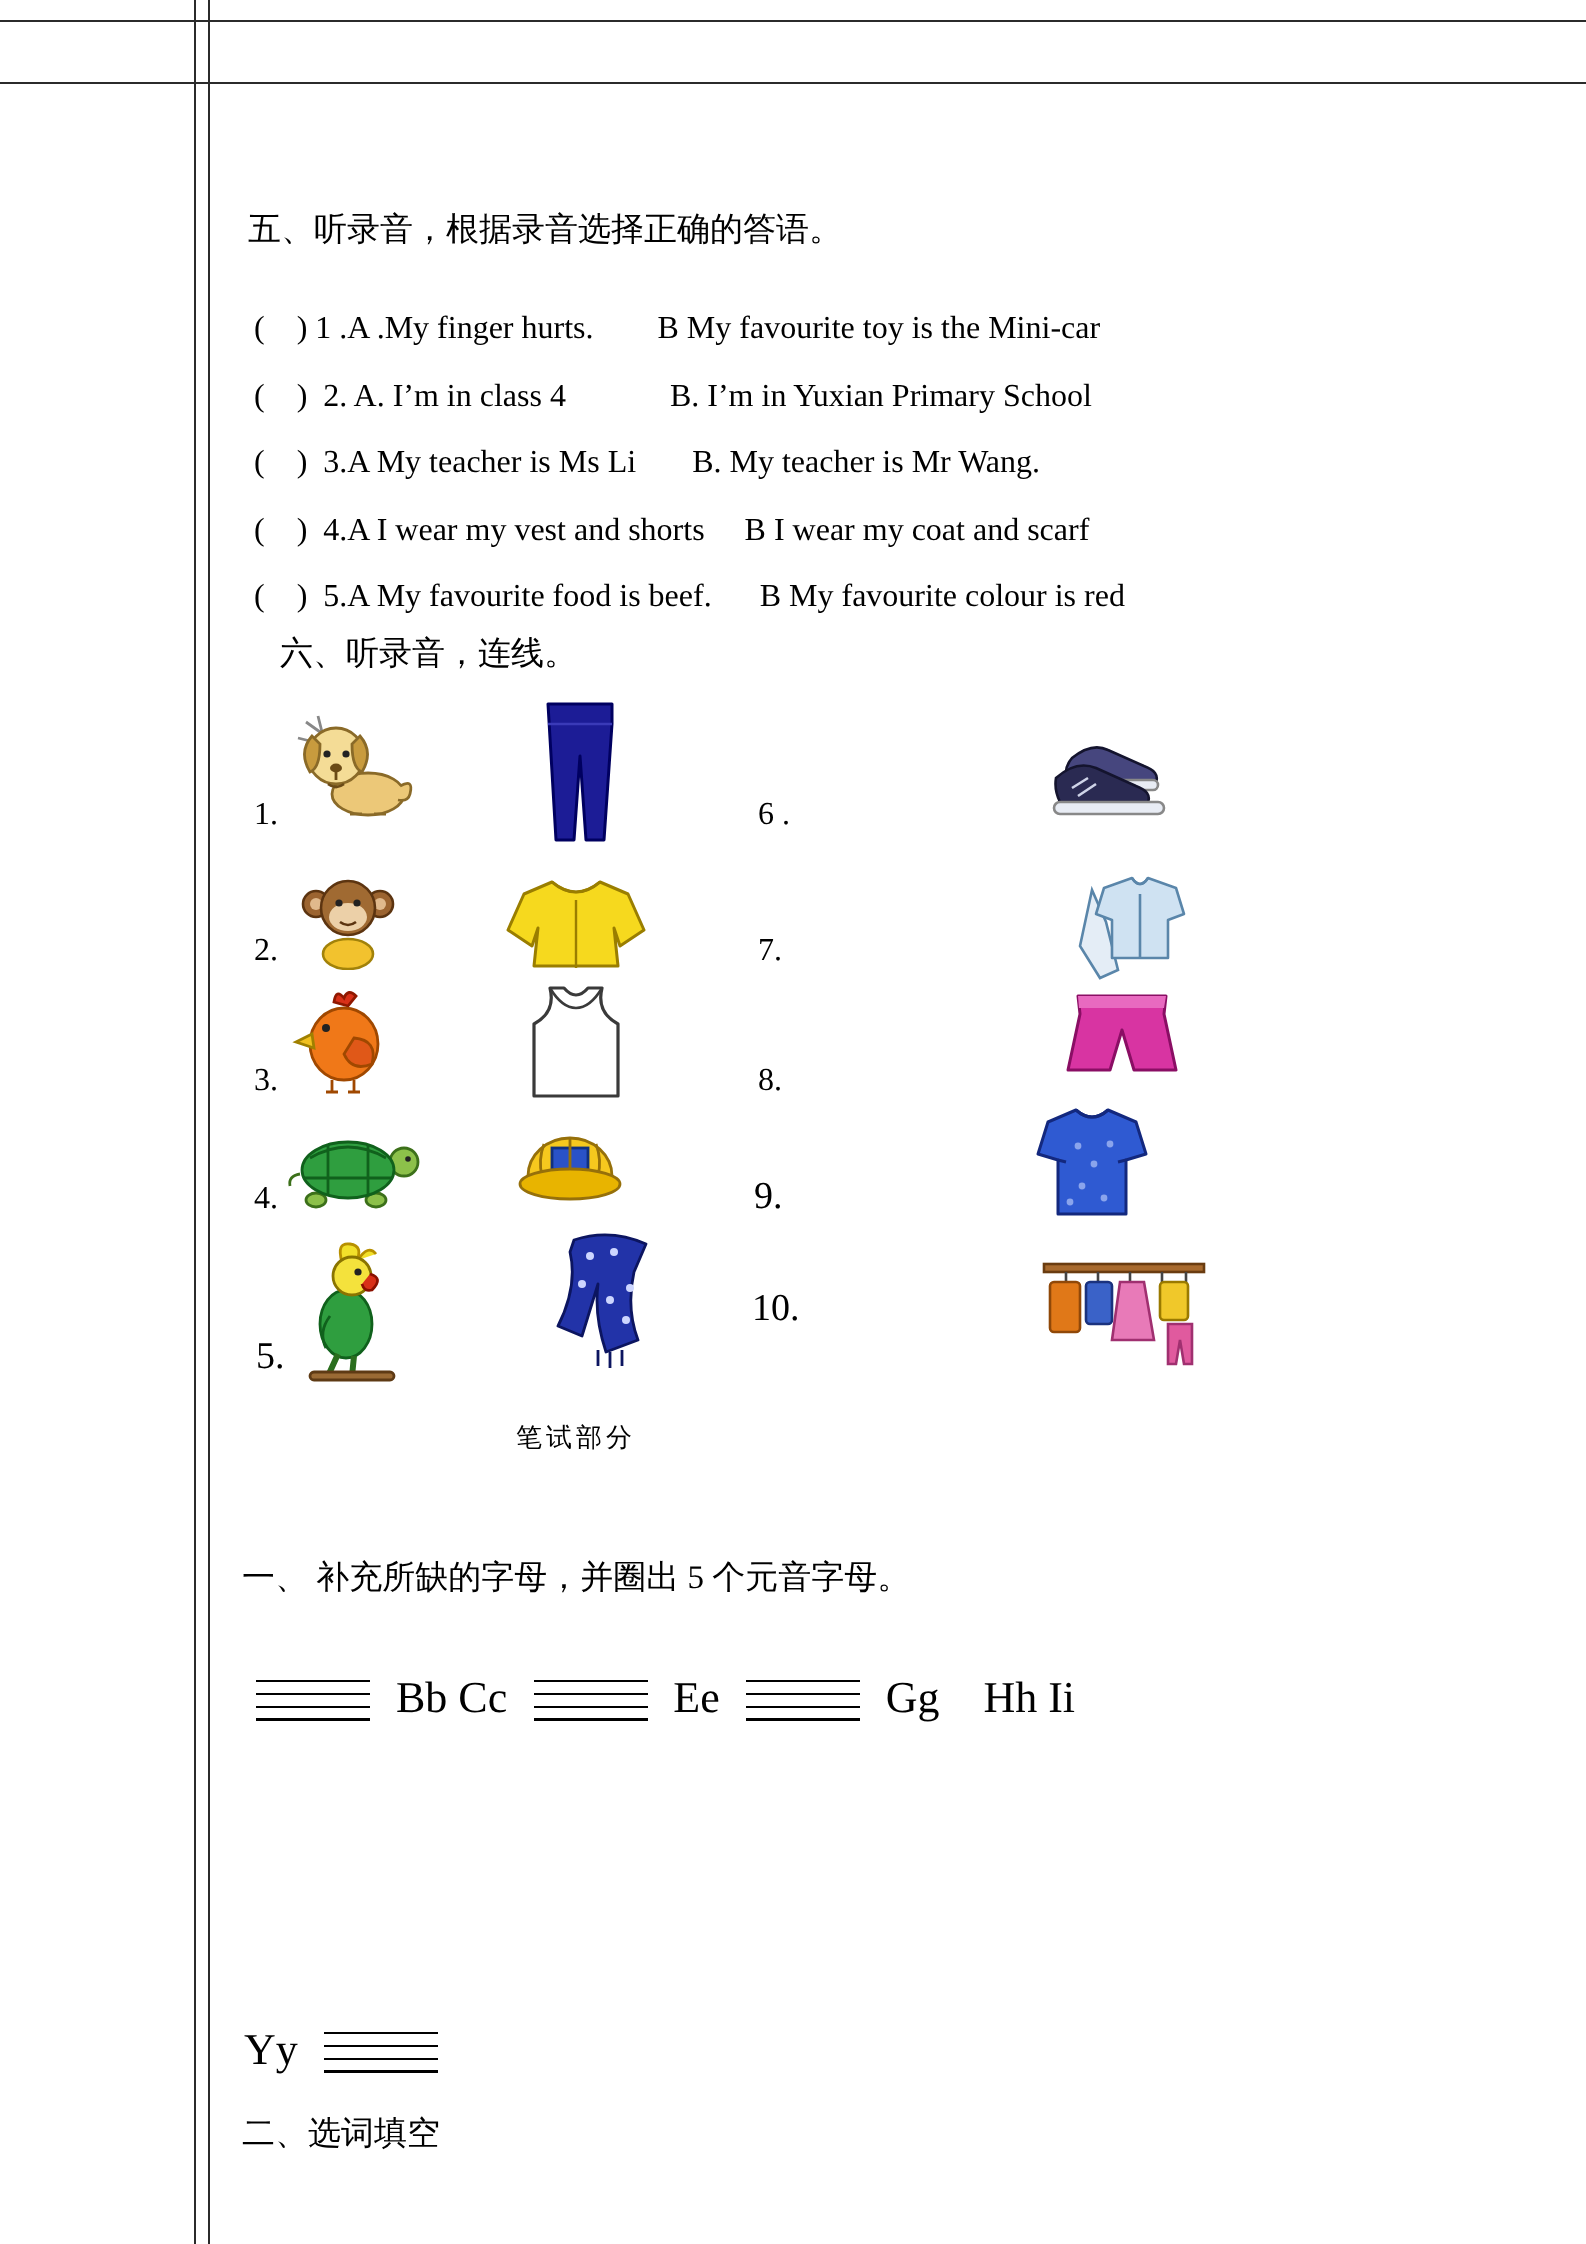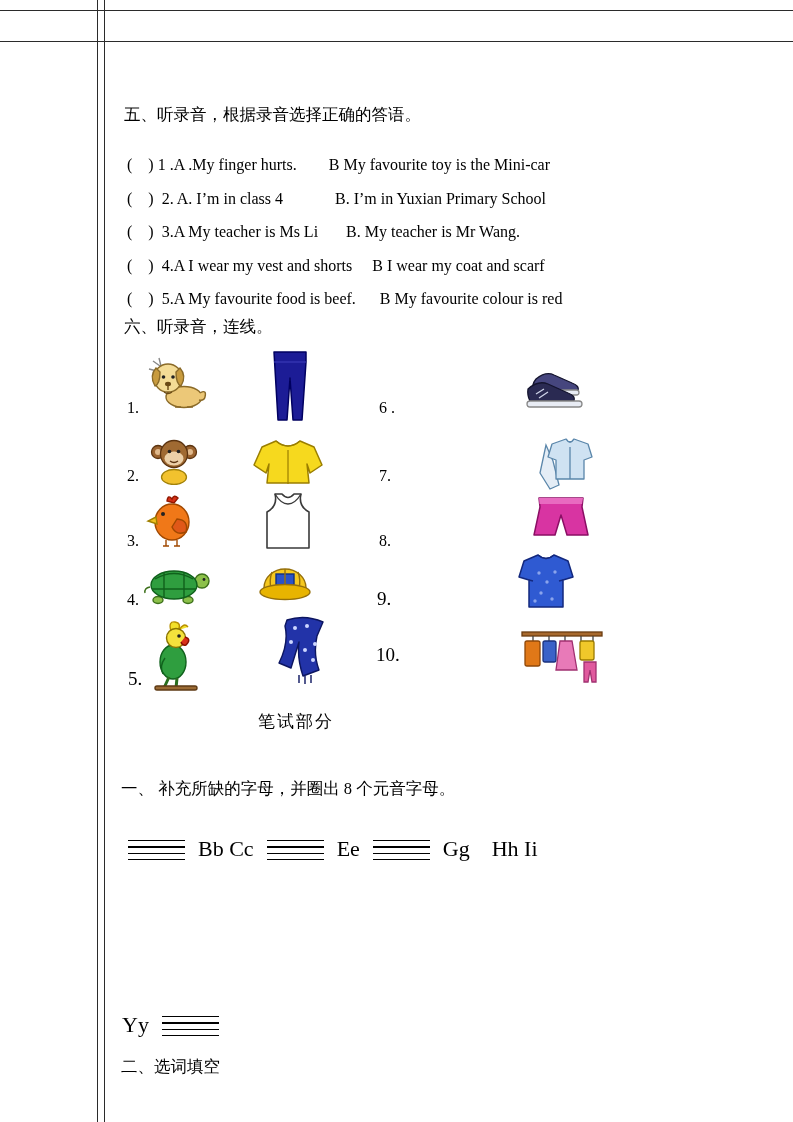--- a/index.html
+++ b/index.html
@@ -11,42 +11,42 @@
   }
   .abs { position:absolute; }
   .hline { position:absolute; left:0; width:793px; height:1px; background:#2b2b2b; }
   .vline { position:absolute; top:0; height:1122px; width:1px; background:#2b2b2b; }
   .sec-title { font-size:16.5px; }
   .choice-list { font-size:16px; line-height:33.5px; white-space:pre; }
   .mnum { position:absolute; font-size:16px; }
   .mnum.big { font-size:19px; }
   .pic { position:absolute; display:block; }
   .pic svg { width:100%; height:100%; display:block; }
-  .center-title { font-size:17px; letter-spacing:2px;text-align:center; }
+  .center-title { font-size:13px; letter-spacing:2px;text-align:center; }
   .alpha-row { position:absolute; display:flex; align-items:center; gap:13px; font-size:22px; white-space:pre; height:26px; }
   .blank {
     display:inline-block; width:57px; height:21px; margin-top:3px;
     background:repeating-linear-gradient(to bottom,#000 0 1.2px,transparent 1.2px 6.4px);
   }
   .blank.wide { width:70px; }
 </style>
 </head>
 <body>
 
 <div class="page">
 
   <div class="hline" style="top:10px"></div>
   <div class="hline" style="top:41px"></div>
   <div class="vline" style="left:97px"></div>
   <div class="vline" style="left:104px"></div>
 
   <div class="abs sec-title" style="left:124px;top:104px">五、听录音，根据录音选择正确的答语。</div>
   <div class="abs choice-list" style="left:127px;top:148px"><div>(    ) 1 .A .My finger hurts.        B My favourite toy is the Mini-car</div><div>(    )  2. A. I’m in class 4             B. I’m in Yuxian Primary School</div><div>(    )  3.A My teacher is Ms Li       B. My teacher is Mr Wang.</div><div>(    )  4.A I wear my vest and shorts     B I wear my coat and scarf</div><div>(    )  5.A My favourite food is beef.      B My favourite colour is red</div></div>
 
-  <div class="abs sec-title" style="left:124px;top:316px">六、听录音，连线。</div>
+  <div class="abs sec-title" style="left:140px;top:316px">六、听录音，连线。</div>
 
   <span class="mnum" style="left:127px;top:399px">1.</span>
   <span class="mnum" style="left:127px;top:467px">2.</span>
   <span class="mnum" style="left:127px;top:532px">3.</span>
   <span class="mnum" style="left:127px;top:591px">4.</span>
   <span class="mnum big" style="left:128px;top:668px">5.</span>
 
   <span class="mnum" style="left:379px;top:399px">6 .</span>
   <span class="mnum" style="left:379px;top:467px">7.</span>
   <span class="mnum" style="left:379px;top:532px">8.</span>
@@ -222,19 +222,19 @@
           <rect x="23" y="15" width="13" height="21" rx="2" fill="#3a62c8" stroke="#1a327e"></rect>
           <path d="M40 15h12l5 29H36z" fill="#e87ab8" stroke="#a03070"></path>
           <rect x="60" y="15" width="14" height="19" rx="2" fill="#f0c82a" stroke="#9a7a00"></rect>
           <path d="M64 36h12v20h-4l-2-12-2 12h-4z" fill="#e05a9e" stroke="#a03070"></path>
         </g>
       </svg>
     </span>
 
   <div class="abs center-title" style="left:258px;top:710px">笔试部分</div>
 
-  <div class="abs sec-title" style="left:121px;top:778px">一、 补充所缺的字母，并圈出 8 个元音字母。</div>
+  <div class="abs sec-title" style="left:121px;top:778px">一、 补充所缺的字母，并圈出 5 个元音字母。</div>
   <div class="alpha-row" style="left:128px;top:836px"><span class="blank"></span><span>Bb Cc</span><span class="blank"></span><span>Ee</span><span class="blank"></span><span>Gg    Hh Ii</span></div>
   <div class="alpha-row" style="left:122px;top:1012px"><span>Yy</span><span class="blank"></span></div>
 
   <div class="abs sec-title" style="left:121px;top:1056px">二、选词填空</div>
 
 </div>
 
 </body></html>

